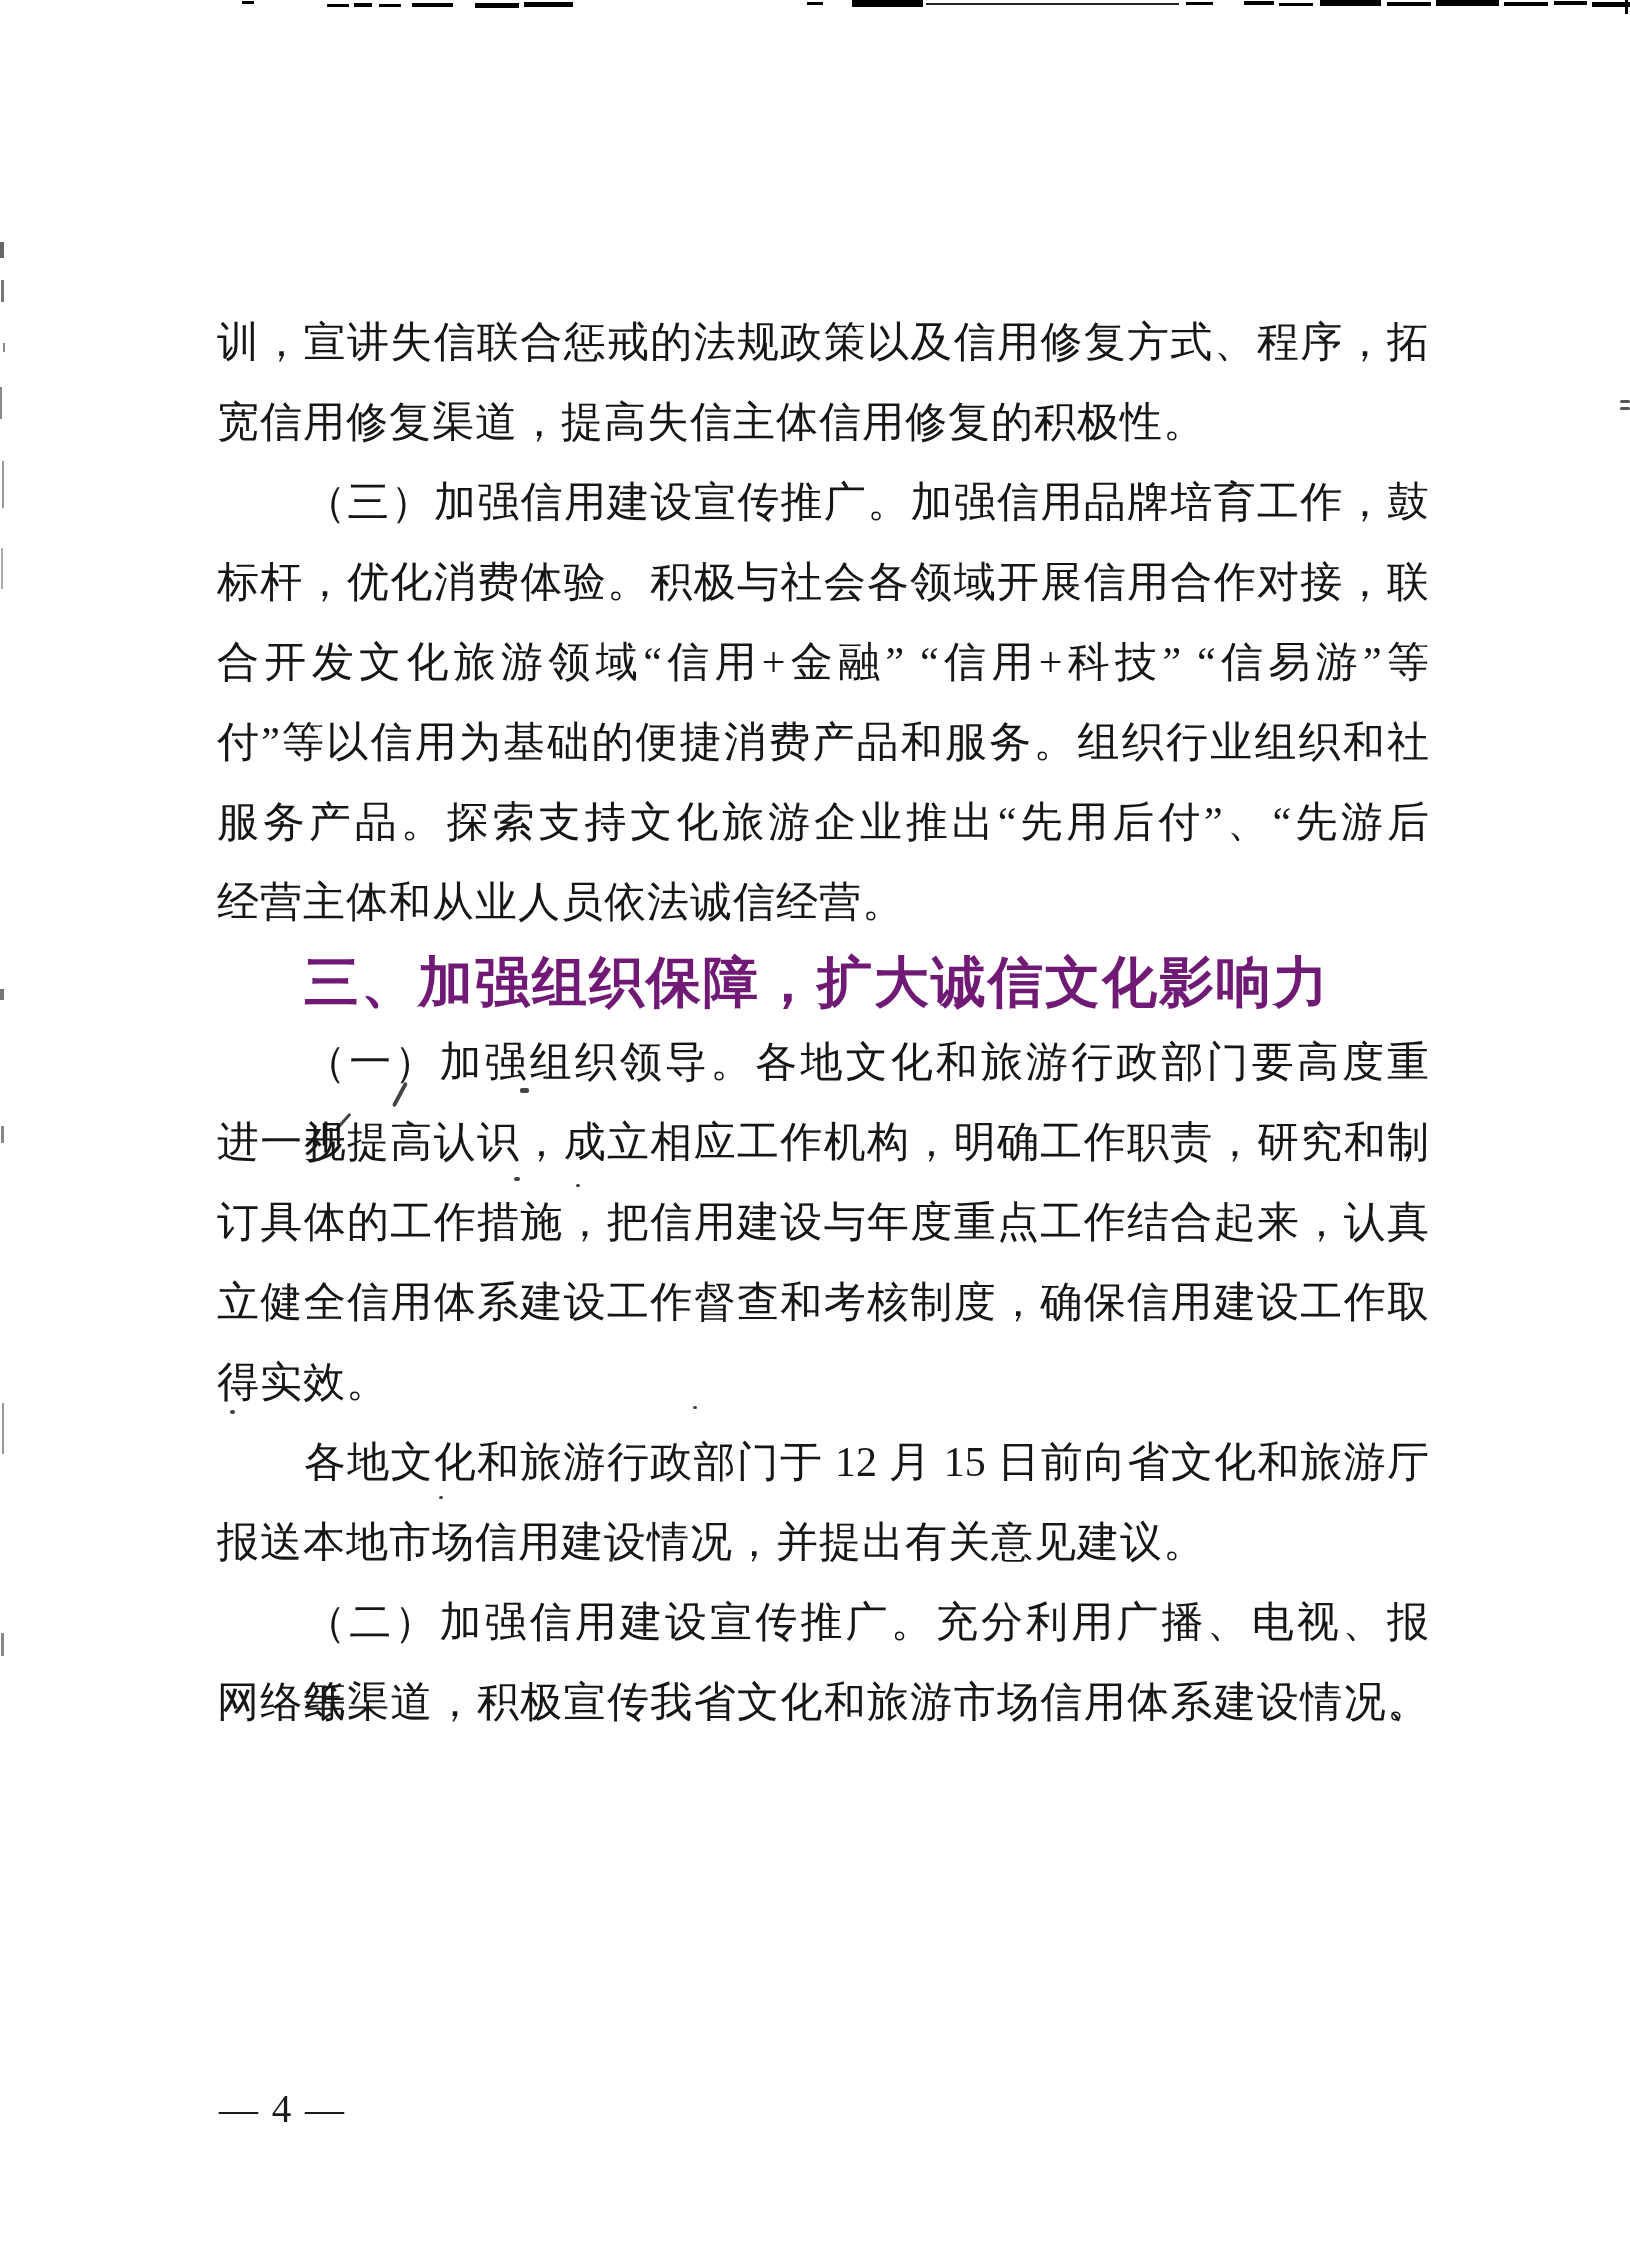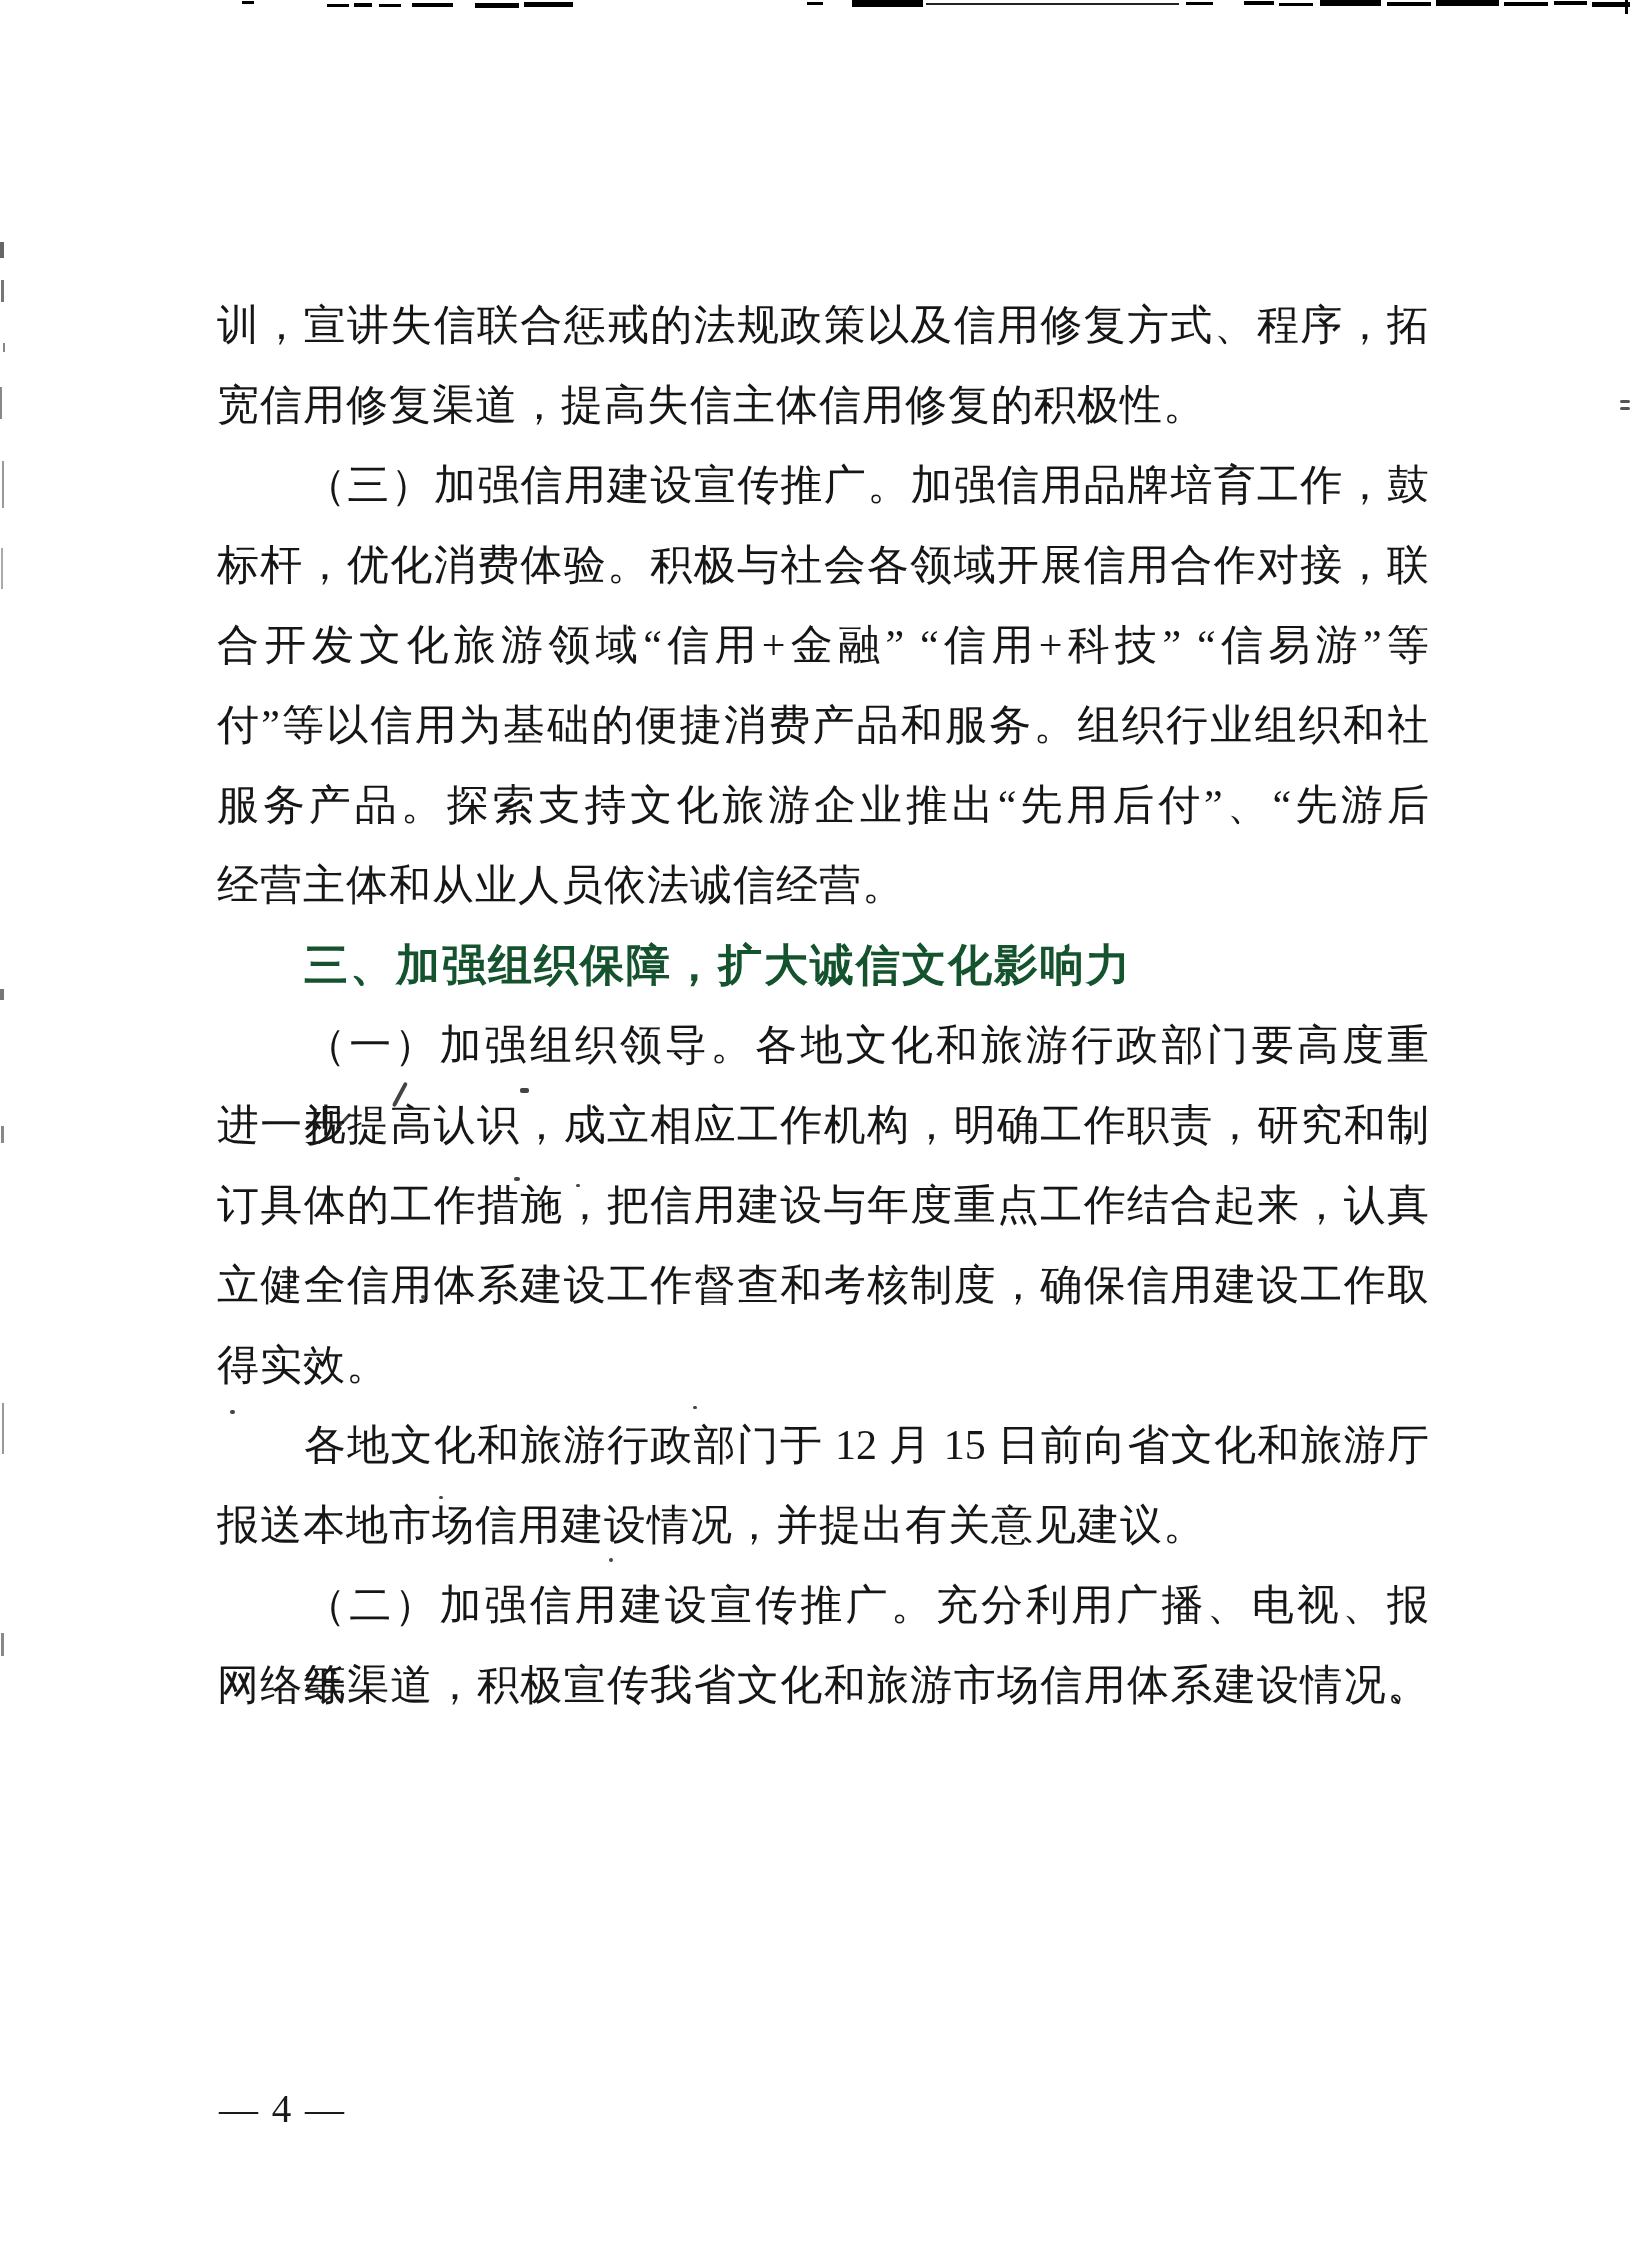--- a/index.html
+++ b/index.html
@@ -7,44 +7,44 @@
     position:relative;
     width:1630px;height:2261px;
     background:#ffffff;
     overflow:hidden;
     font-family:"Liberation Serif","DejaVu Serif",serif;
     color:#141414;
   }
   
   .textblock{
     position:absolute;
-    left:217px;top:285px;width:1212px;
+    left:217px;top:302px;width:1212px;
   }
   .ln{
     height:80px;
     line-height:80px;
     font-size:42px;
     letter-spacing:1px;
     white-space:nowrap;
     color:#161616;
   }
   .ln.j{
     white-space:normal;
     text-align:justify;
     text-align-last:justify;
     text-justify:inter-character;
     letter-spacing:0;
   }
   .ln.ind{padding-left:87px;}
   .ln.hd{
     font-family:"DejaVu Sans","Liberation Sans",sans-serif;
     font-weight:bold;
-    font-size:44px;
+    font-size:55px;
     letter-spacing:2px;
-    color:#14532d;
+    color:#701a75;
     text-align:center;
     text-align-last:left;
     white-space:nowrap;
   }
   .pagenum{
     position:absolute;
     left:219px;top:2086px;
     font-size:39px;
     letter-spacing:2px;
     color:#1a1a1a;

